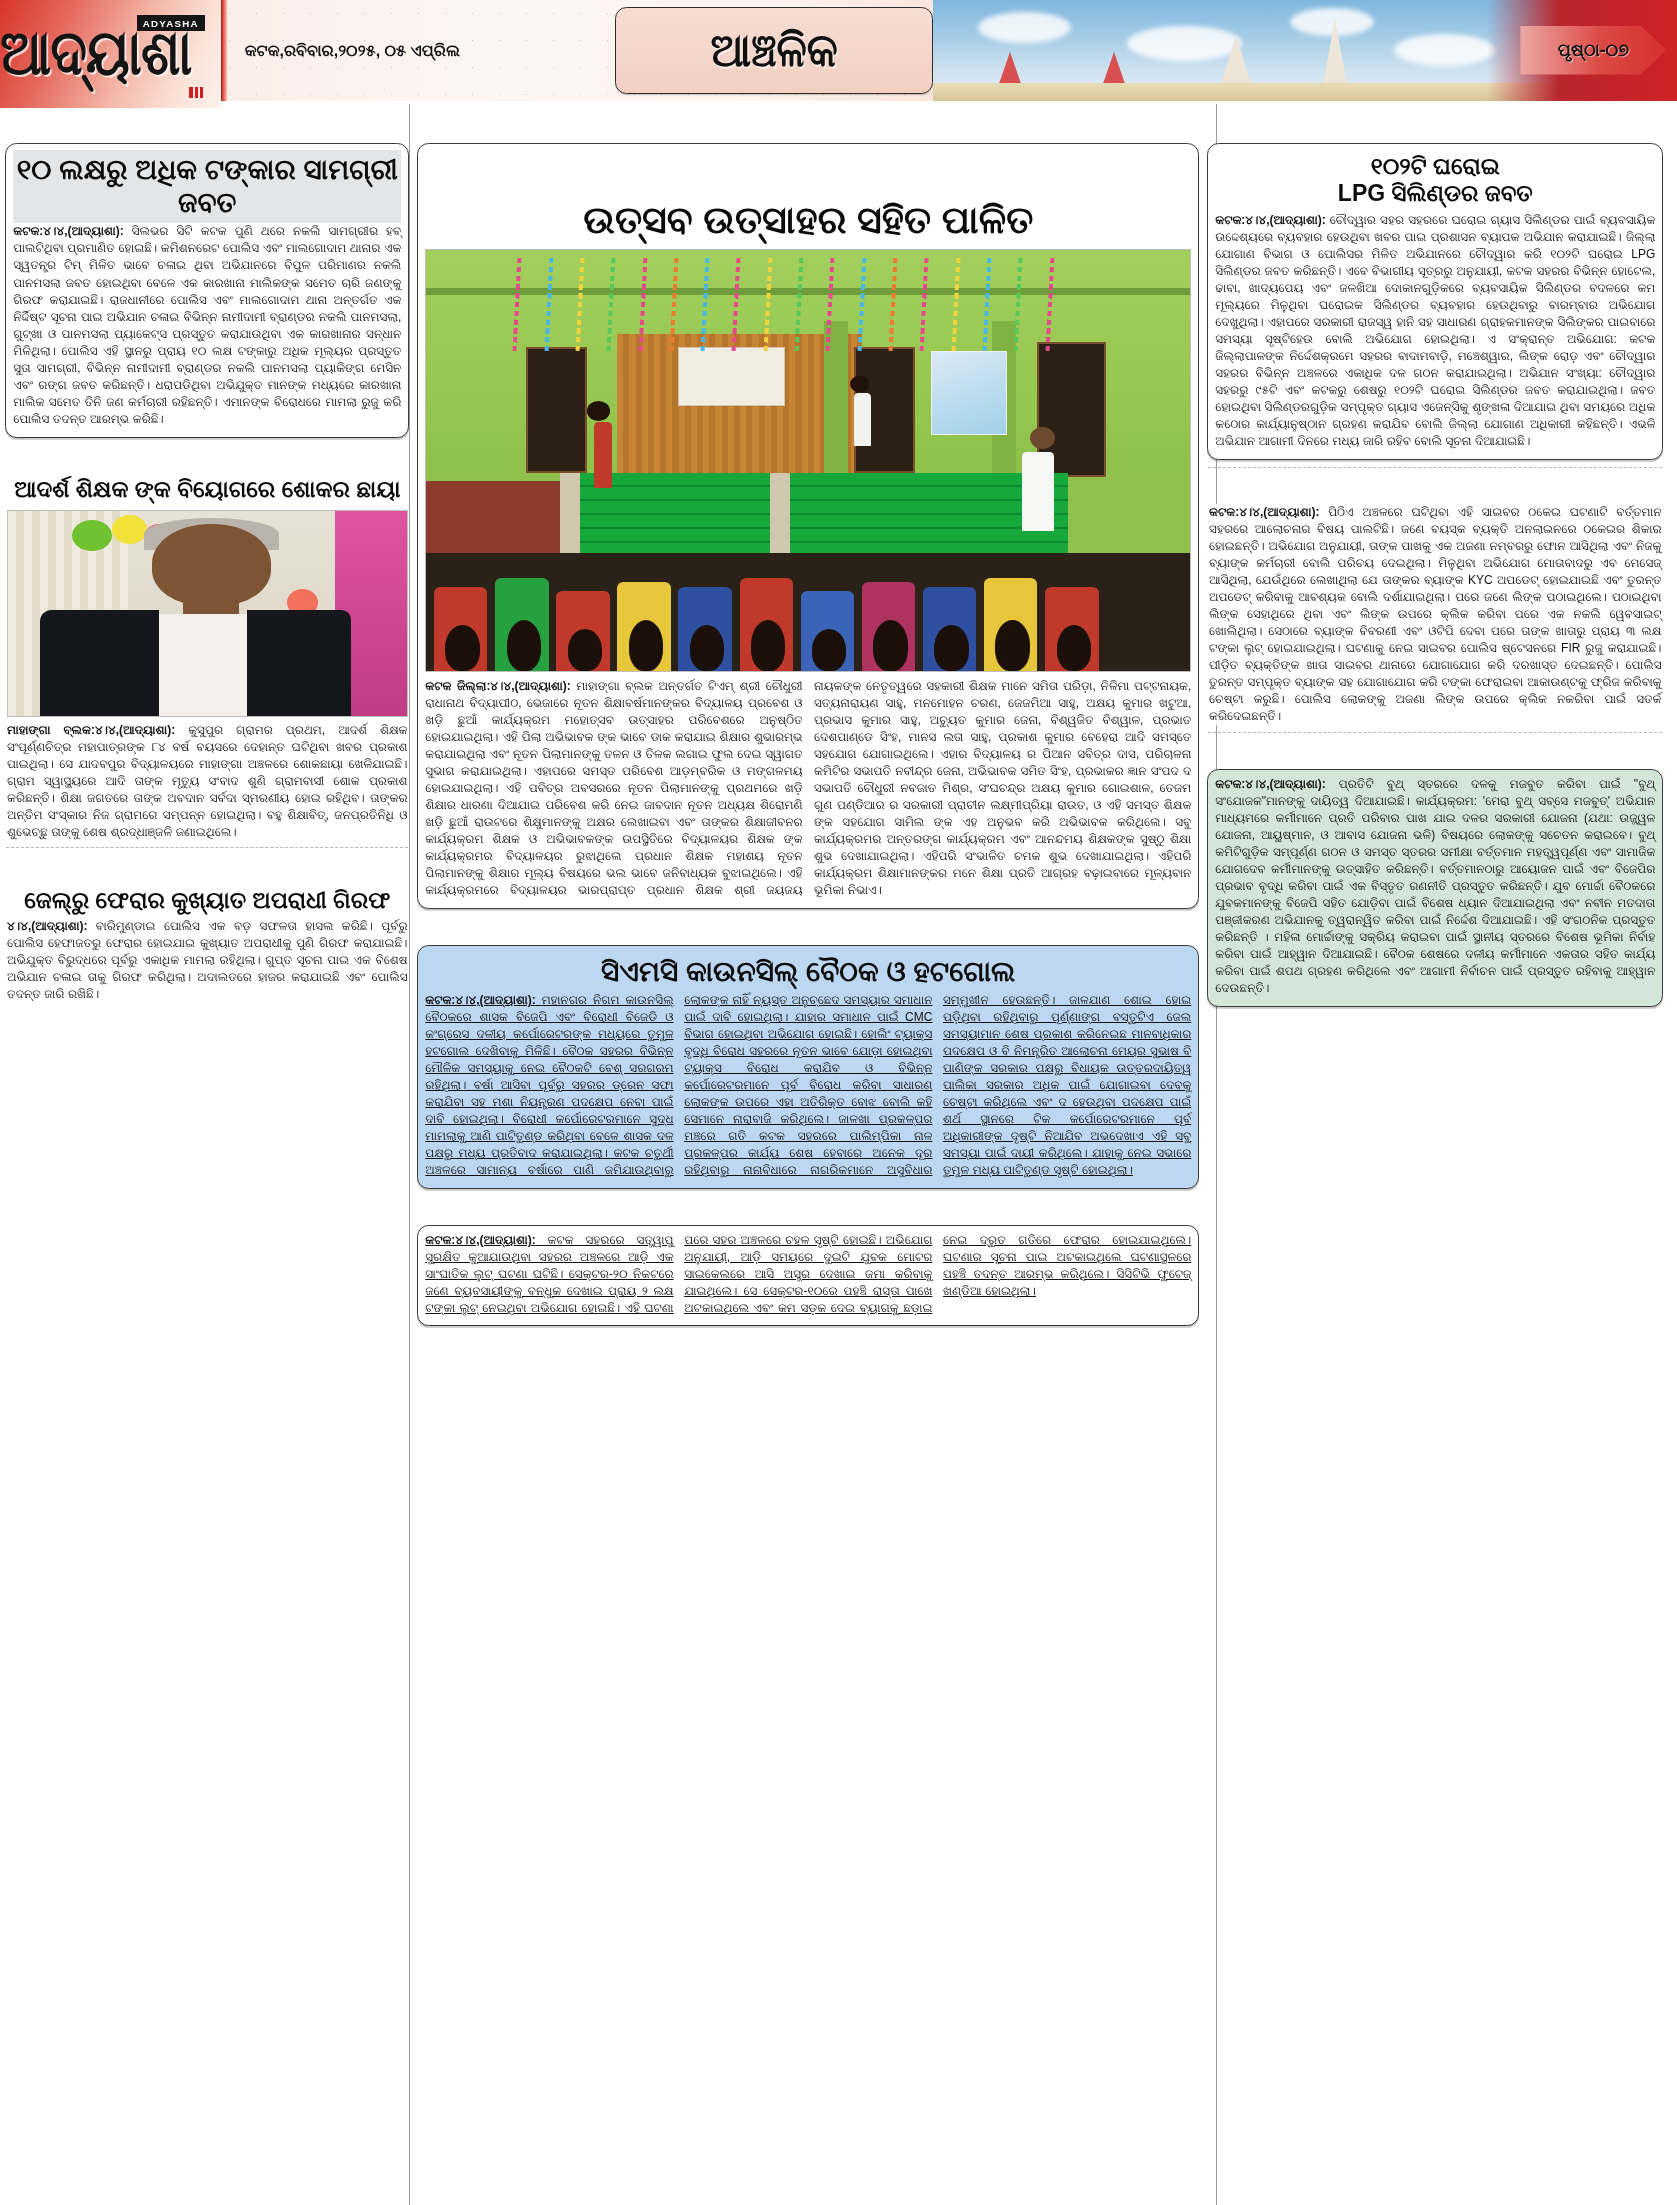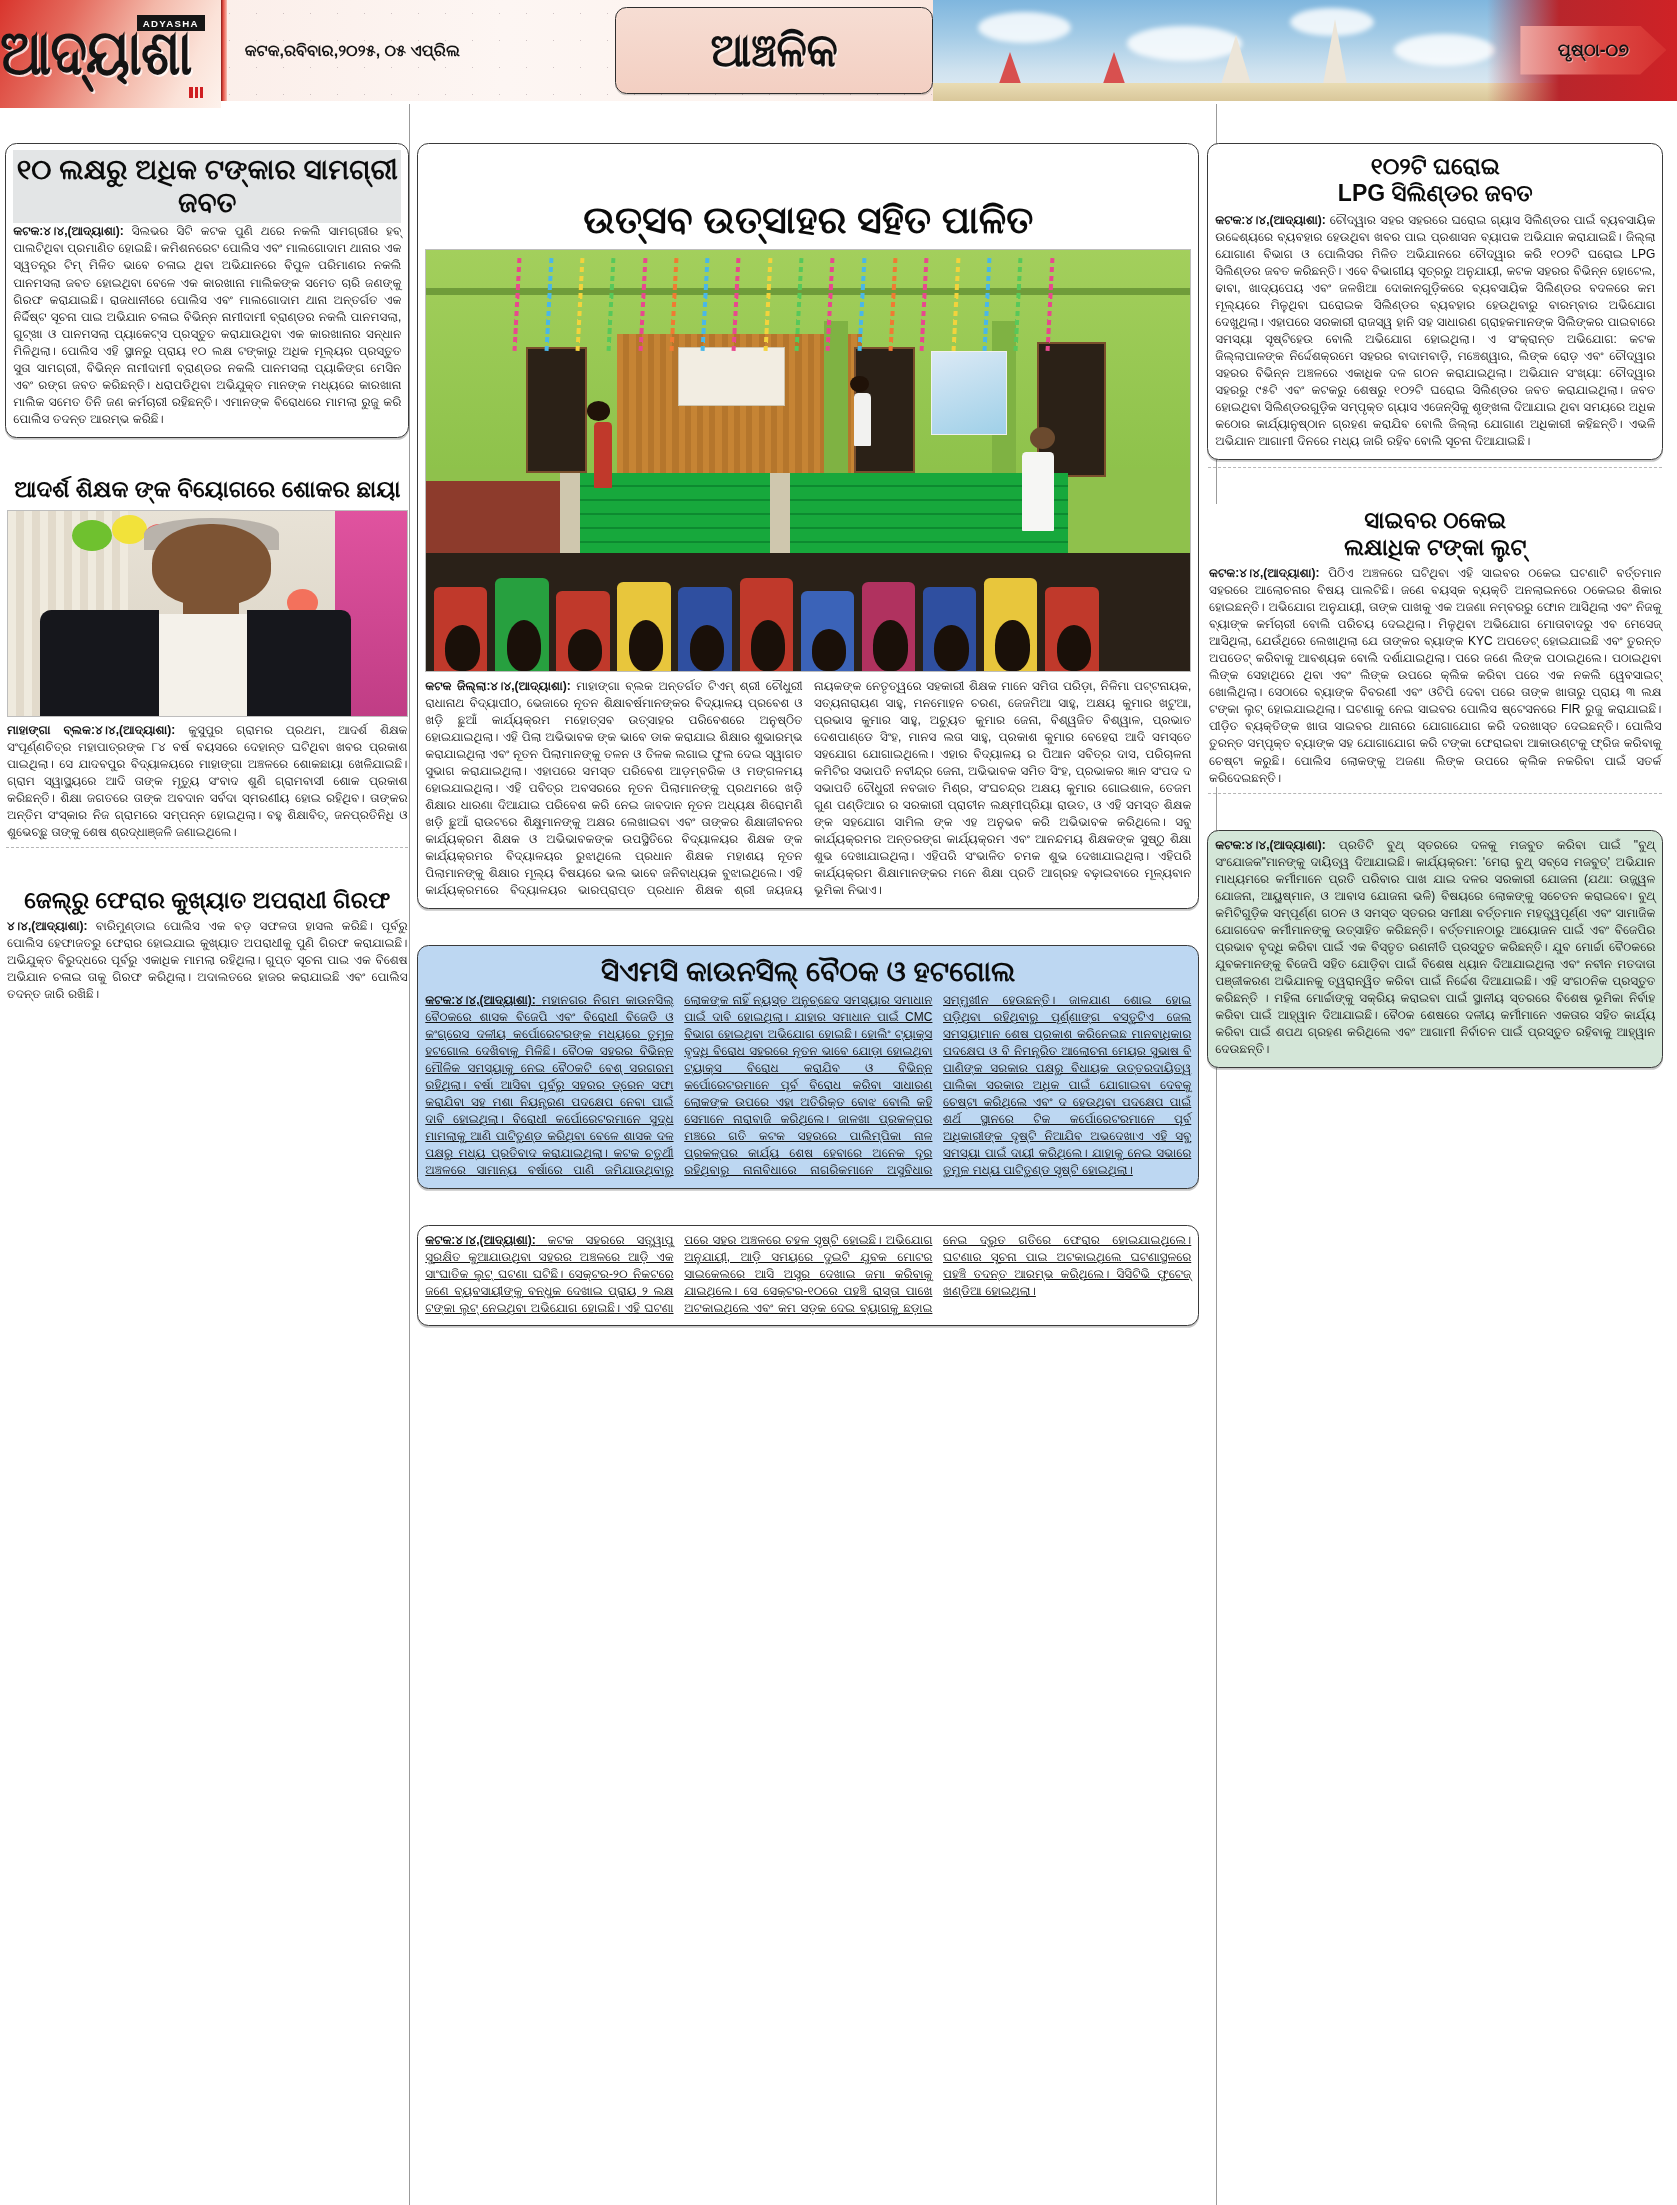--- a/index.html
+++ b/index.html
@@ -464,24 +464,20 @@
         </h2>
         <div class="body-text">
           <p><span class="lead">କଟକ:୪।୪,(ଆଦ୍ୟାଶା):</span>
              <span>ଚୌଦ୍ୱାର ସହର ସହରରେ ଘରୋଇ ଗ୍ୟାସ ସିଲିଣ୍ଡର ପାଇଁ ବ୍ୟବସାୟିକ ଉଦ୍ଦେଶ୍ୟରେ ବ୍ୟବହାର ହେଉଥିବା ଖବର ପାଇ ପ୍ରଶାସନ ବ୍ୟାପକ ଅଭିଯାନ କରାଯାଇଛି। ଜିଲ୍ଲା ଯୋଗାଣ ବିଭାଗ ଓ ପୋଲିସର ମିଳିତ ଅଭିଯାନରେ ଚୌଦ୍ୱାର କରି ୧୦୨ଟି ଘରୋଇ LPG ସିଲିଣ୍ଡର ଜବତ କରିଛନ୍ତି। ଏବେ ବିଭାଗୀୟ ସୂତ୍ରରୁ ଅନୁଯାୟୀ, କଟକ ସହରର ବିଭିନ୍ନ ହୋଟେଲ, ଢାବା, ଖାଦ୍ୟପେୟ ଏବଂ ଜଳଖିଆ ଦୋକାନଗୁଡ଼ିକରେ ବ୍ୟବସାୟିକ ସିଲିଣ୍ଡର ବଦଳରେ କମ ମୂଲ୍ୟରେ ମିଳୁଥିବା ଘରୋଇକ ସିଲିଣ୍ଡର ବ୍ୟବହାର ହେଉଥିବାରୁ ବାରମ୍ବାର ଅଭିଯୋଗ ଦେଖୁଥିଲା। ଏହାପରେ ସରକାରୀ ରାଜସ୍ୱ ହାନି ସହ ସାଧାରଣ ଗ୍ରାହକମାନଙ୍କ ସିଲିଙ୍କର ପାଇବାରେ ସମସ୍ୟା ସୃଷ୍ଟିହେଉ ବୋଲି ଅଭିଯୋଗ ହୋଇଥିଲା। ଏ ସଂକ୍ରାନ୍ତ ଅଭିଯୋଗ: କଟକ ଜିଲ୍ଲାପାଳଙ୍କ ନିର୍ଦ୍ଦେଶକ୍ରମେ ସହରର ବାଦାମବାଡ଼ି, ମଞ୍ଚେଶ୍ୱାର, ଲିଙ୍କ ରୋଡ଼ ଏବଂ ଚୌଦ୍ୱାର ସହରର ବିଭିନ୍ନ ଅଞ୍ଚଳରେ ଏକାଧିକ ଦଳ ଗଠନ କରାଯାଇଥିଲା। ଅଭିଯାନ ସଂଖ୍ୟା: ଚୌଦ୍ୱାର ସହରରୁ ୯୫ଟି ଏବଂ କଟକରୁ ଶେଷରୁ ୧୦୨ଟି ଘରୋଇ ସିଲିଣ୍ଡର ଜବତ କରାଯାଇଥିଲା। ଜବତ ହୋଇଥିବା ସିଲିଣ୍ଡରଗୁଡ଼ିକ ସମ୍ପୃକ୍ତ ଗ୍ୟାସ ଏଜେନ୍ସିକୁ ଶୃଙ୍ଖଳା ଦିଆଯାଇ ଥିବା ସମୟରେ ଅଧିକ କଠୋର କାର୍ଯ୍ୟାନୁଷ୍ଠାନ ଗ୍ରହଣ କରାଯିବ ବୋଲି ଜିଲ୍ଲା ଯୋଗାଣ ଅଧିକାରୀ କହିଛନ୍ତି। ଏଭଳି ଅଭିଯାନ ଆଗାମୀ ଦିନରେ ମଧ୍ୟ ଜାରି ରହିବ ବୋଲି ସୂଚନା ଦିଆଯାଇଛି।</span></p>
         </div>
       </article>
 
       <div class="dashrule"></div>
 
       <article class="card plain">
-        <h2 class="headline h-md">
-          <span>ସାଇବର ଠକେଇ</span><br>
-          <span>ଲକ୍ଷାଧିକ ଟଙ୍କା ଲୁଟ୍</span>
-        </h2>
         <div class="body-text">
           <p><span class="lead">କଟକ:୪।୪,(ଆଦ୍ୟାଶା):</span>
              <span>ପିଠିଏ ଅଞ୍ଚଳରେ ଘଟିଥିବା ଏହି ସାଇବର ଠକେଇ ଘଟଣାଟି ବର୍ତ୍ତମାନ ସହରରେ ଆଲୋଚନାର ବିଷୟ ପାଲଟିଛି। ଜଣେ ବୟସ୍କ ବ୍ୟକ୍ତି ଅନଲାଇନରେ ଠକେଇର ଶିକାର ହୋଇଛନ୍ତି। ଅଭିଯୋଗ ଅନୁଯାୟୀ, ତାଙ୍କ ପାଖକୁ ଏକ ଅଜଣା ନମ୍ବରରୁ ଫୋନ ଆସିଥିଲା ଏବଂ ନିଜକୁ ବ୍ୟାଙ୍କ କର୍ମଚାରୀ ବୋଲି ପରିଚୟ ଦେଇଥିଲା। ମିଳୁଥିବା ଅଭିଯୋଗ ମୋତାବାଦରୁ ଏବ ମେସେଜ୍ ଆସିଥିଲା, ଯେଉଁଥିରେ ଲେଖାଥିଲା ଯେ ତାଙ୍କର ବ୍ୟାଙ୍କ KYC ଅପଡେଟ୍ ହୋଇଯାଇଛି ଏବଂ ତୁରନ୍ତ ଅପଡେଟ୍ କରିବାକୁ ଆବଶ୍ୟକ ବୋଲି ଦର୍ଶାଯାଇଥିଲା। ପରେ ଜଣେ ଲିଙ୍କ ପଠାଇଥିଲେ। ପଠାଇଥିବା ଲିଙ୍କ ସେହାଥିରେ ଥିବା ଏବଂ ଲିଙ୍କ ଉପରେ କ୍ଲିକ କରିବା ପରେ ଏକ ନକଲି ୱେବସାଇଟ୍ ଖୋଲିଥିଲା। ସେଠାରେ ବ୍ୟାଙ୍କ ବିବରଣୀ ଏବଂ ଓଟିପି ଦେବା ପରେ ତାଙ୍କ ଖାତାରୁ ପ୍ରାୟ ୩ ଲକ୍ଷ ଟଙ୍କା ଲୁଟ୍ ହୋଇଯାଇଥିଲା। ଘଟଣାକୁ ନେଇ ସାଇବର ପୋଲିସ ଷ୍ଟେସନରେ FIR ରୁଜୁ କରାଯାଇଛି। ପୀଡ଼ିତ ବ୍ୟକ୍ତିଙ୍କ ଖାତା ସାଇବର ଥାନାରେ ଯୋଗାଯୋଗ କରି ଦରଖାସ୍ତ ଦେଇଛନ୍ତି। ପୋଲିସ ତୁରନ୍ତ ସମ୍ପୃକ୍ତ ବ୍ୟାଙ୍କ ସହ ଯୋଗାଯୋଗ କରି ଟଙ୍କା ଫେରାଇବା ଆକାଉଣ୍ଟକୁ ଫ୍ରିଜ କରିବାକୁ ଚେଷ୍ଟା କରୁଛି। ପୋଲିସ ଲୋକଙ୍କୁ ଅଜଣା ଲିଙ୍କ ଉପରେ କ୍ଲିକ ନକରିବା ପାଇଁ ସତର୍କ କରିଦେଇଛନ୍ତି।</span></p>
         </div>
       </article>
 
       <div class="dashrule"></div>
 
       <article class="card tint-green">
         <div class="body-text">

